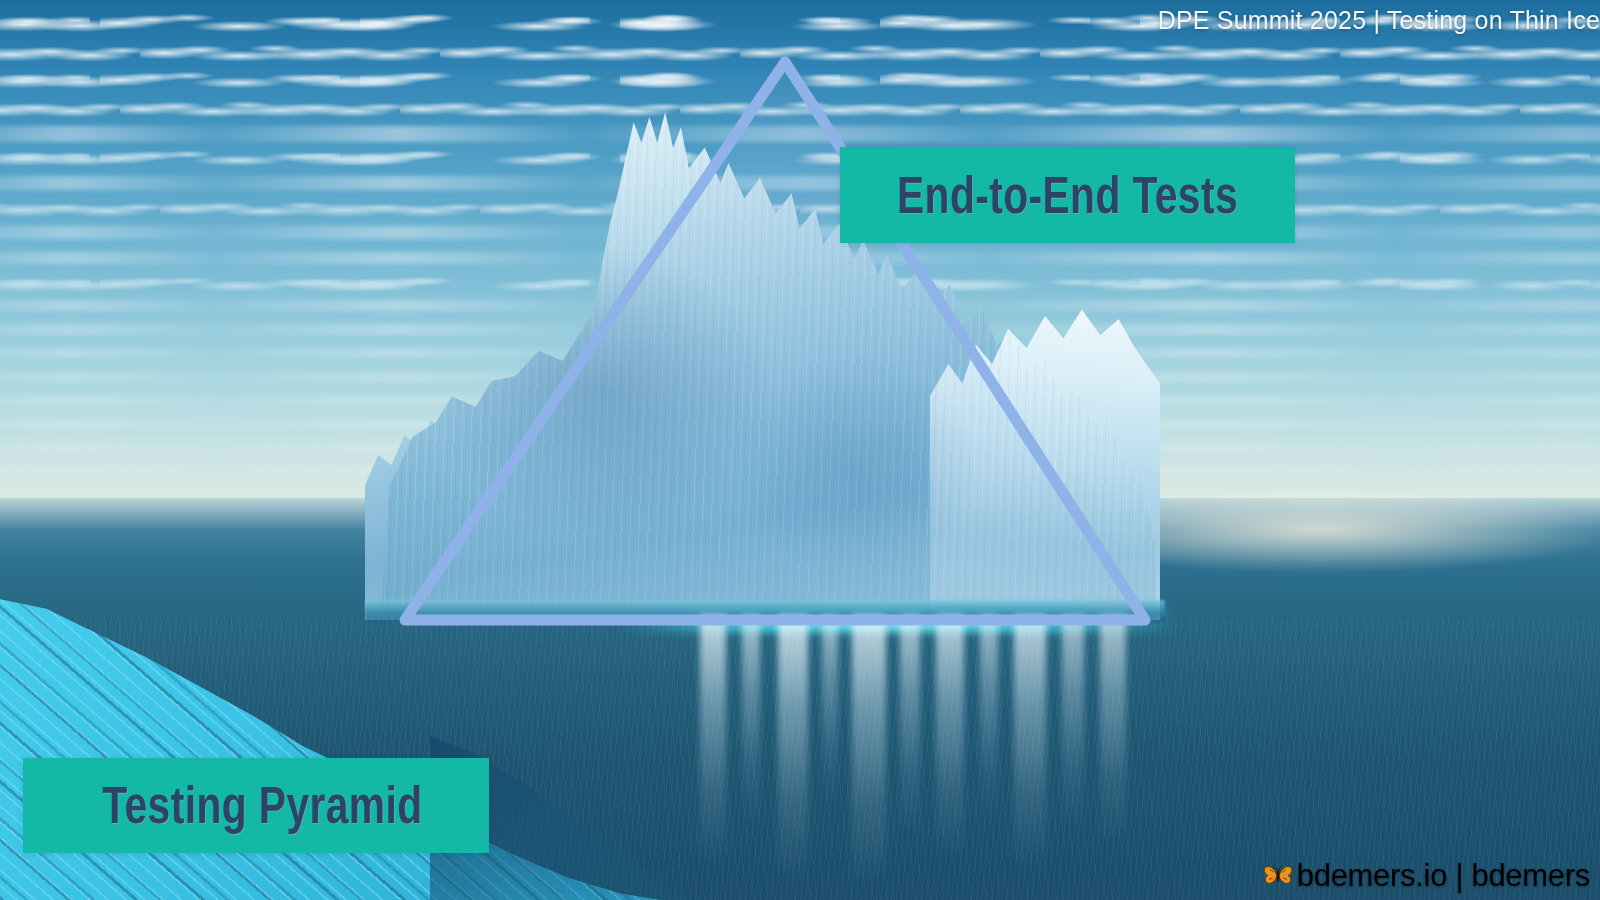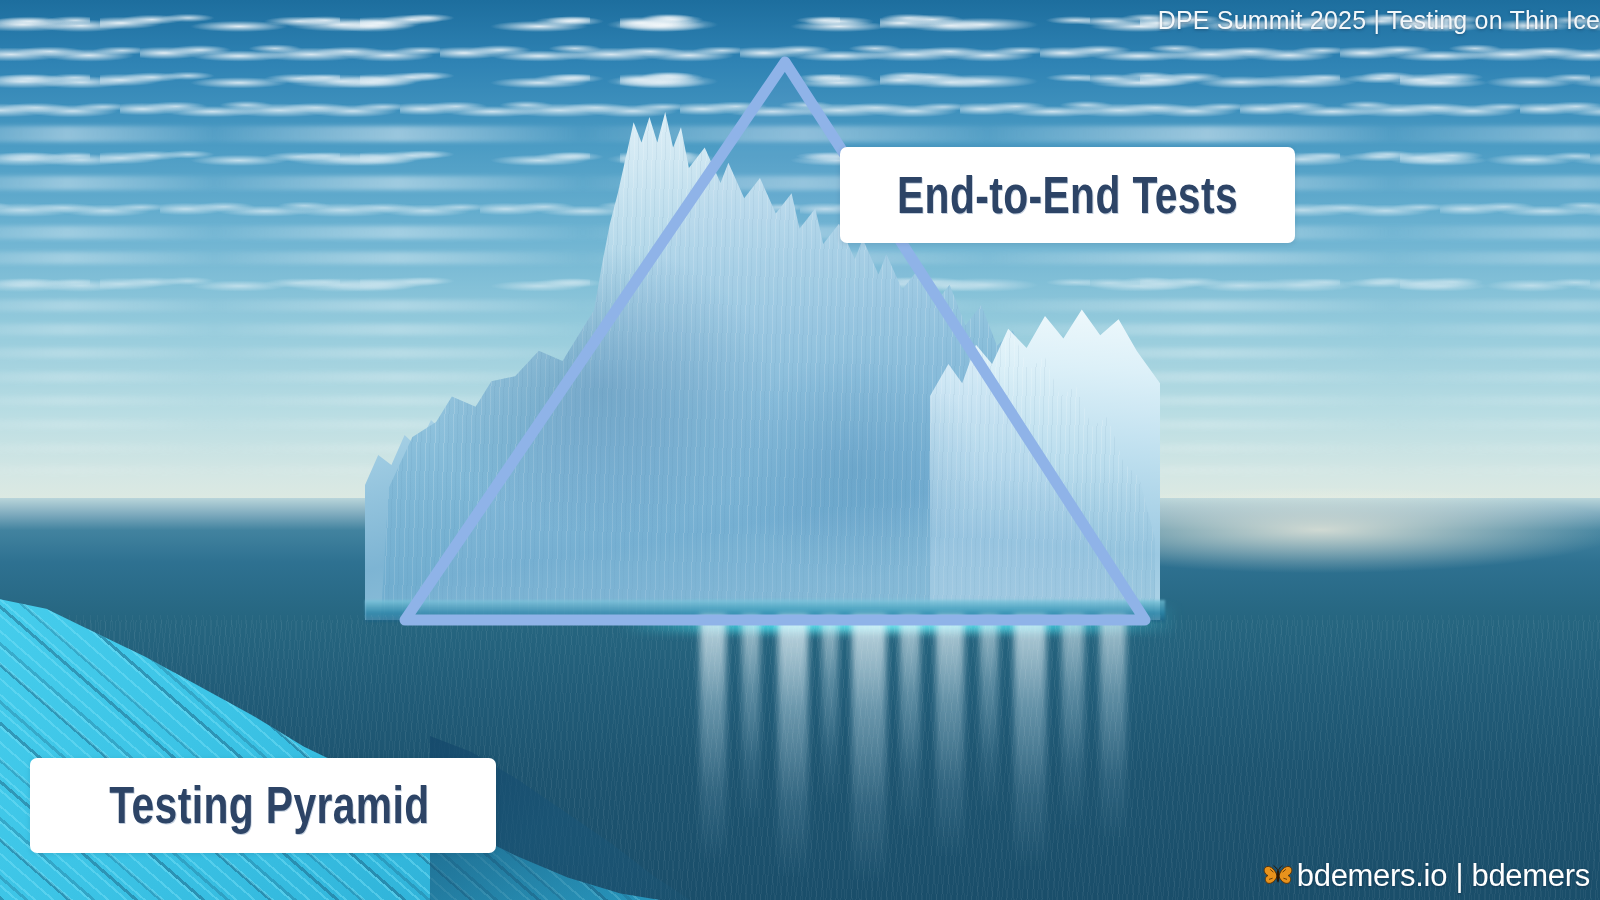--- a/index.html
+++ b/index.html
@@ -202,24 +202,23 @@
     background:linear-gradient(150deg, rgba(20,70,105,.85) 0%, rgba(25,85,120,.6) 55%, rgba(30,95,130,.2) 100%);
     clip-path:polygon(0% 18%, 16% 26%, 34% 40%, 52% 56%, 70% 72%, 86% 88%, 100% 100%, 0% 100%);
   }
 
   
   .tri-svg{position:absolute;left:0;top:0;width:1600px;height:900px;}
 
   
   .label-box{
     position:absolute;
-    background:#ffffff;
+    background:#14b8a6;
     display:flex;align-items:center;
     box-shadow:0 1px 5px rgba(20,45,75,.13);
-    border-radius:7px;
   }
   .label-text{
     font-family:"Liberation Sans",sans-serif;
     font-weight:bold;
     color:#2d4466;
     font-stretch:condensed;
     transform:scaleX(.80);
     transform-origin:center center;
     white-space:nowrap;
     letter-spacing:.5px;
@@ -229,21 +228,21 @@
 
   #lbl-e2e{left:840px;top:147px;width:455px;height:96px;}
   #lbl-e2e .label-text{font-size:51px;text-align:center;}
 
   #lbl-int{left:921px;top:331px;width:467px;height:88px;}
   #lbl-int .label-text{font-size:51px;text-align:center;}
 
   #lbl-unit{left:1038px;top:515px;width:462px;height:87px;}
   #lbl-unit .label-text{font-size:51px;text-align:center;padding-right:24px;box-sizing:border-box;}
 
-  #lbl-pyr{left:30px;top:758px;width:466px;height:95px;}
+  #lbl-pyr{left:23px;top:758px;width:466px;height:95px;}
   #lbl-pyr .label-text{font-size:51px;text-align:center;padding-left:16px;box-sizing:border-box;}
 
   
   #header-bar{
     position:absolute;left:0;top:0;width:1600px;height:40px;
     display:flex;align-items:center;justify-content:flex-end;
   }
   #header-title{
     font-family:"Liberation Sans",sans-serif;
     font-size:25px;
@@ -255,21 +254,21 @@
   }
 
   
   #watermark{
     position:absolute;right:10px;bottom:6px;
     display:flex;align-items:center;gap:4px;
   }
   #watermark .wm-text{
     font-family:"Liberation Sans",sans-serif;
     font-size:31px;
-    color:#ffffff;
+    color:#000000;
     letter-spacing:-.3px;
     white-space:nowrap;
     text-shadow:0 1px 3px rgba(10,35,60,.6);
   }
   #wm-butterfly{display:block;}
 </style>
 </head>
 <body>
 
 <div id="slide">

